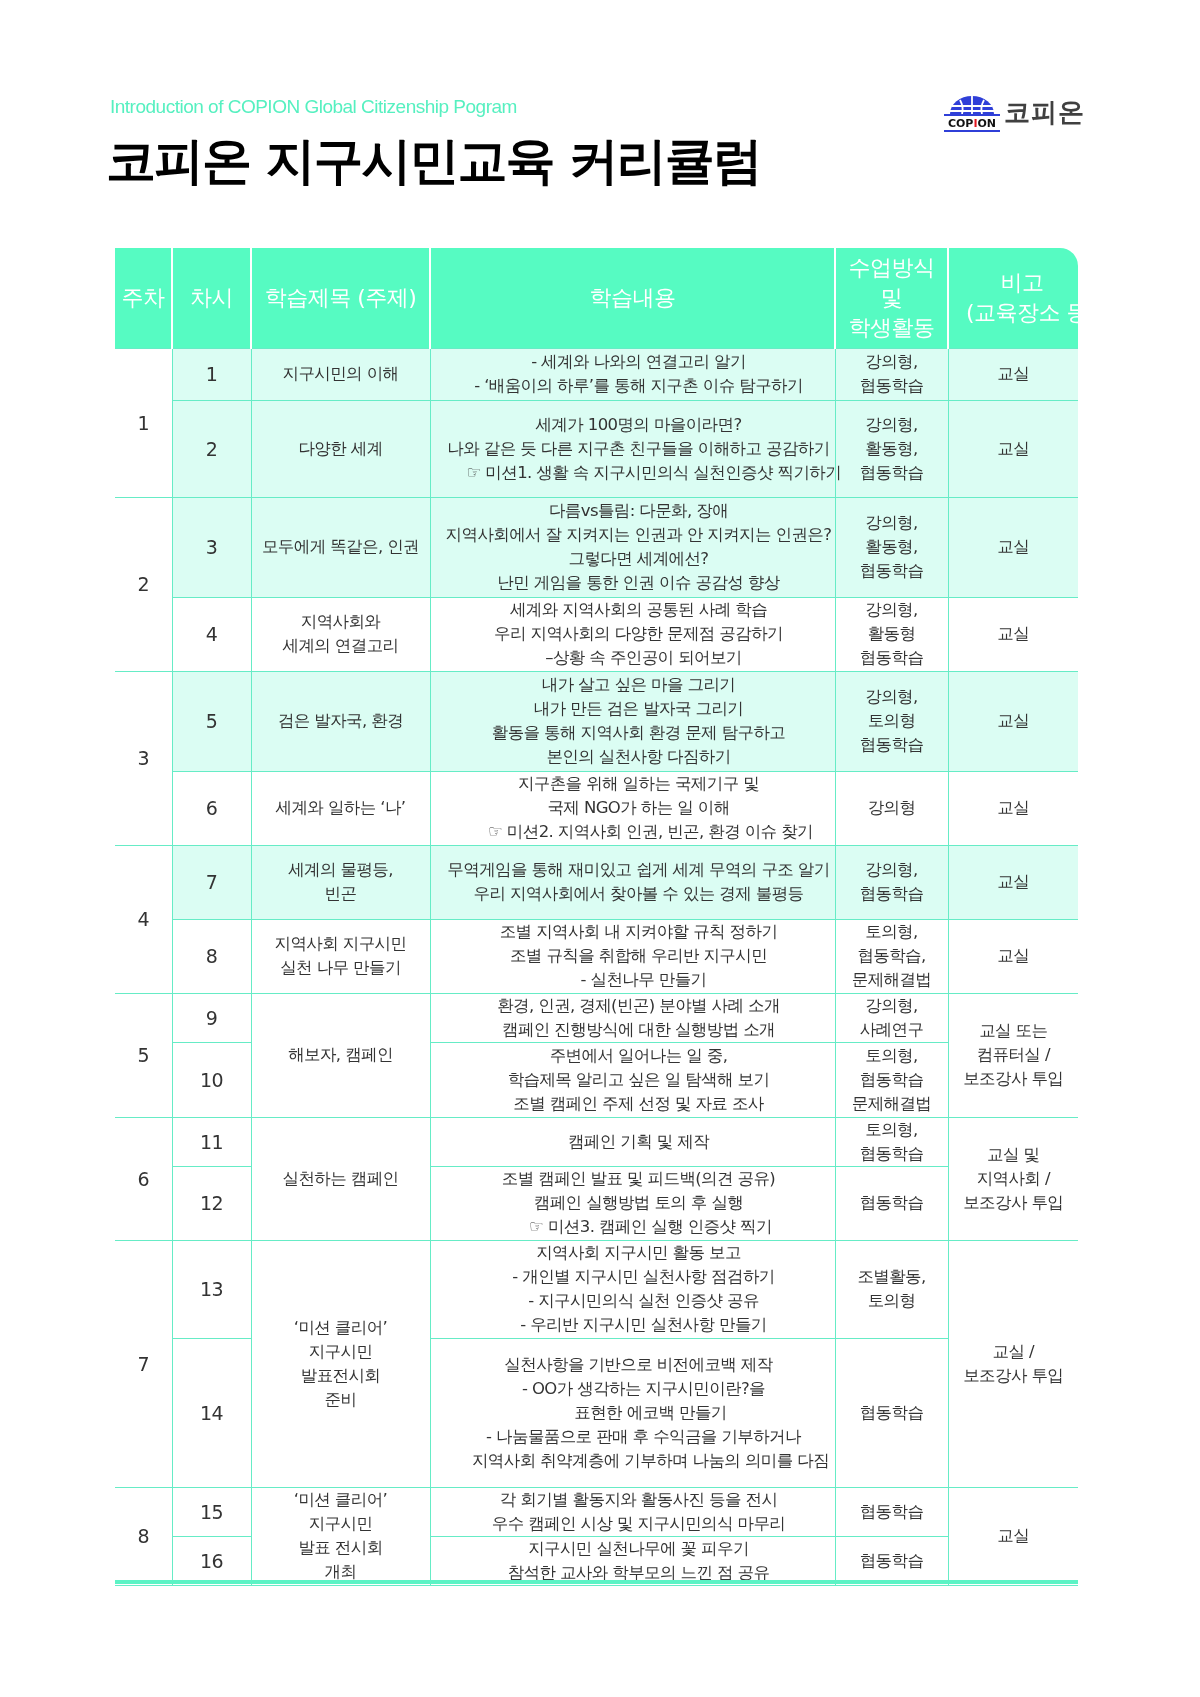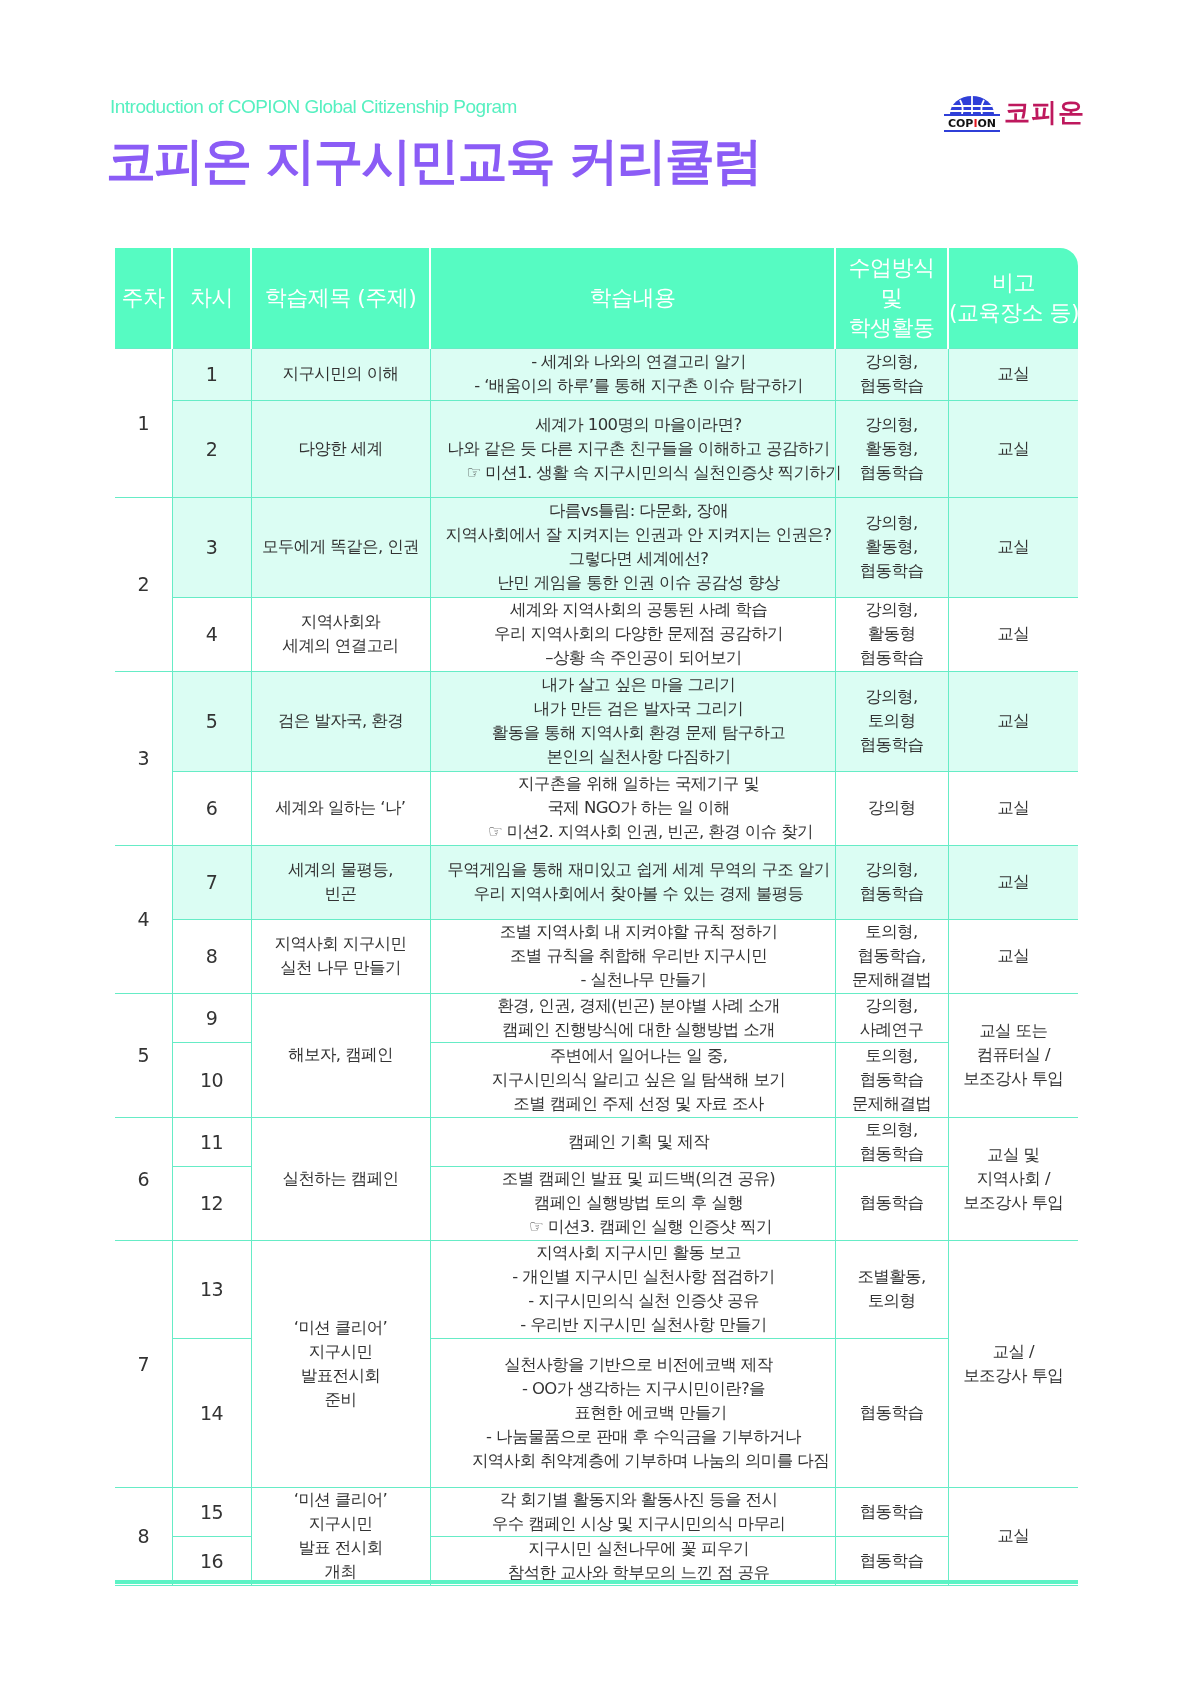--- a/index.html
+++ b/index.html
@@ -1,30 +1,30 @@
 <!DOCTYPE html>
 <html><head>
 <meta charset="utf-8">
 <style>
   * { box-sizing: border-box; margin: 0; padding: 0; }
   html, body { width: 1200px; height: 1697px; background: #ffffff; }
   body { position: relative; font-family: "DejaVu Sans", "Liberation Sans", sans-serif; color: #222; overflow: hidden; }
 
   .subtitle { position: absolute; left: 110px; top: 96px; font-family: "Liberation Sans", sans-serif; font-size: 19px; color: #56f0c0; letter-spacing: -0.5px; font-weight: 300; }
-  .title { position: absolute; left: 106px; top: 128px; font-size: 50px; font-weight: 700; color: #8b5cf6; letter-spacing: -2px; }
+  .title { position: absolute; left: 106px; top: 128px; font-size: 50px; font-weight: 700; color: #000000; letter-spacing: -2px; }
 
   .logo { position: absolute; left: 940px; top: 92px; display: flex; align-items: center; }
   .logo-mark { width: 64px; height: 40px; position: relative; }
-  .logo-name { font-size: 26px; font-weight: 700; color: #be185d; letter-spacing: 1px; }
+  .logo-name { font-size: 26px; font-weight: 700; color: #404040; letter-spacing: 1px; }
 
   table { position: absolute; left: 115px; top: 248px; width: 963px; border-collapse: collapse; table-layout: fixed; }
   col.c1 { width: 57px; } col.c2 { width: 79px; } col.c3 { width: 179px; } col.c4 { width: 405px; } col.c5 { width: 113px; } col.c6 { width: 130px; }
   th { background: #56fbc2; color: #ffffff; font-weight: 400; font-size: 22px; line-height: 30px; border-left: 2px solid #ffffff; text-align: center; vertical-align: middle; height: 100px; letter-spacing: -0.5px; }
   th:first-child { border-left: none; text-align: center; }
-  th.last { border-top-right-radius: 18px; }
+  th.last { border-top-right-radius: 18px; padding-left: 17px; }
   td { border: 1.5px solid #66ecc6; font-size: 16.5px; line-height: 24px; text-align: center; vertical-align: middle; color: #333; letter-spacing: -0.6px; }
   td.week { border-left: none; background: #fff; font-size: 19px; color: #333; }
   td.num { font-size: 19px; }
   td.content { text-align: center; padding-left: 12px; }
   td.remark { border-right: none; }
   tr.mint td:not(.week):not(.span) { background: #dbfdf3; }
   .line { display: block; white-space: nowrap; }
   .indent1 { padding-left: 10px; }
   .indent2 { padding-left: 24px; }
   .bottom-rule { position: absolute; left: 115px; top: 1580px; width: 963px; height: 4px; background: #5cf3c5; }
@@ -247,21 +247,21 @@
         <td class="remark span" rowspan="2">
           <span class="line">교실 또는</span>
           <span class="line">컴퓨터실 /</span>
           <span class="line">보조강사 투입</span>
         </td>
       </tr>
       <tr style="height: 75px;">
         <td class="num">10</td>
         <td class="content">
           <span class="line">주변에서 일어나는 일 중,</span>
-          <span class="line">지구시민의식 알리고 싶은 일 탐색해 보기</span>
+          <span class="line">학습제목 알리고 싶은 일 탐색해 보기</span>
           <span class="line">조별 캠페인 주제 선정 및 자료 조사</span>
         </td>
         <td>
           <span class="line">토의형,</span>
           <span class="line">협동학습</span>
           <span class="line">문제해결법</span>
         </td>
       </tr>
       <tr style="height: 49px;">
         <td class="week" rowspan="2">6</td>

